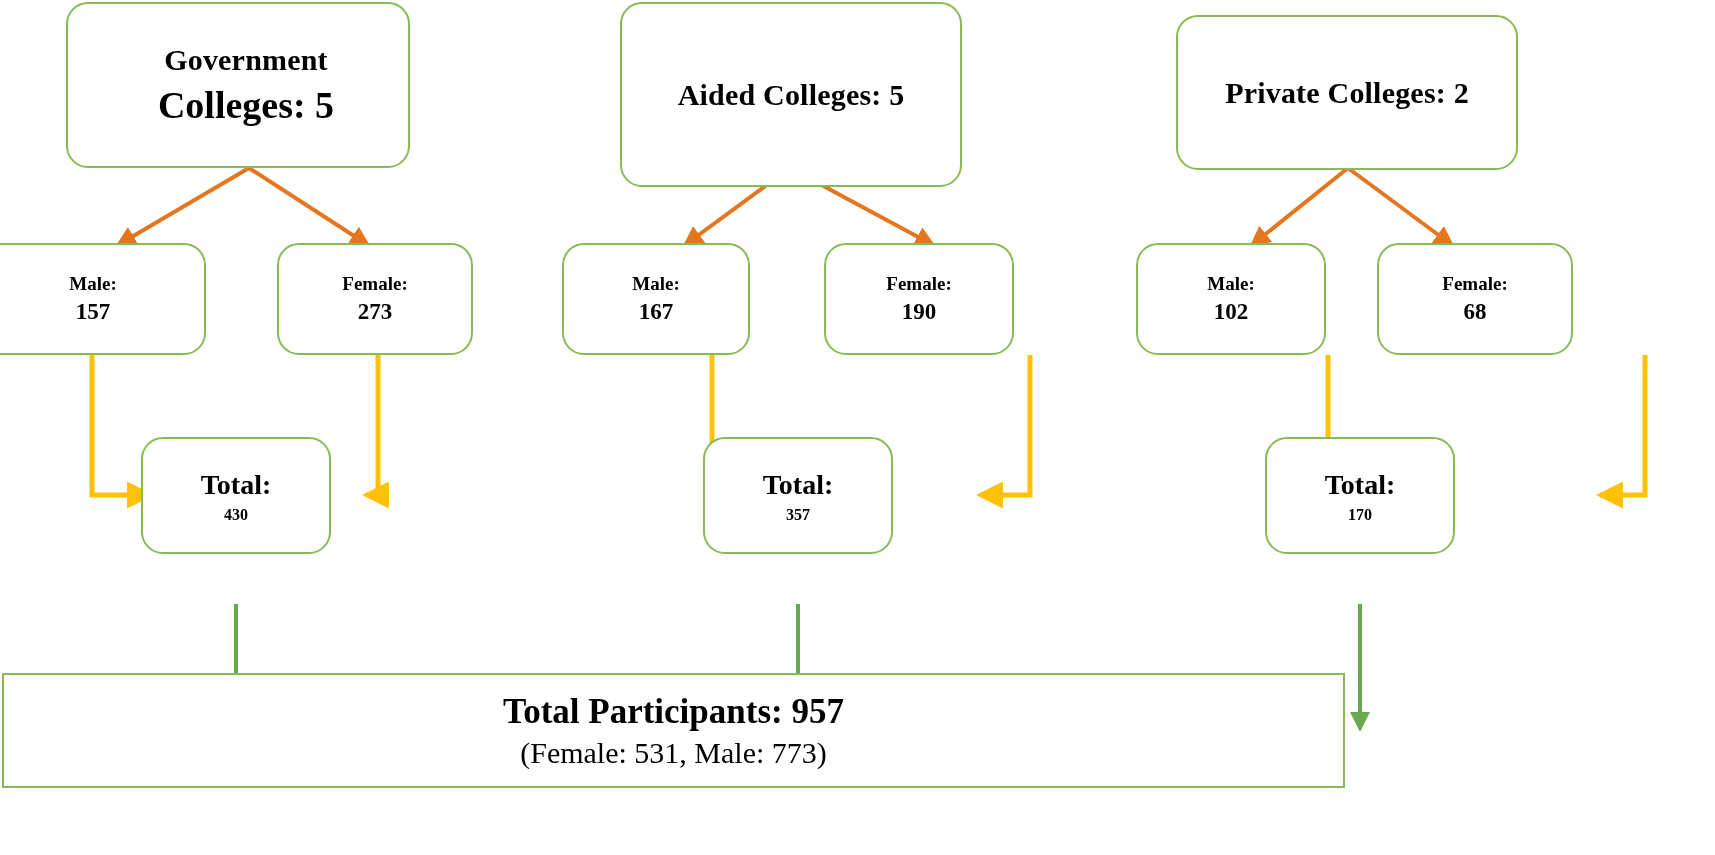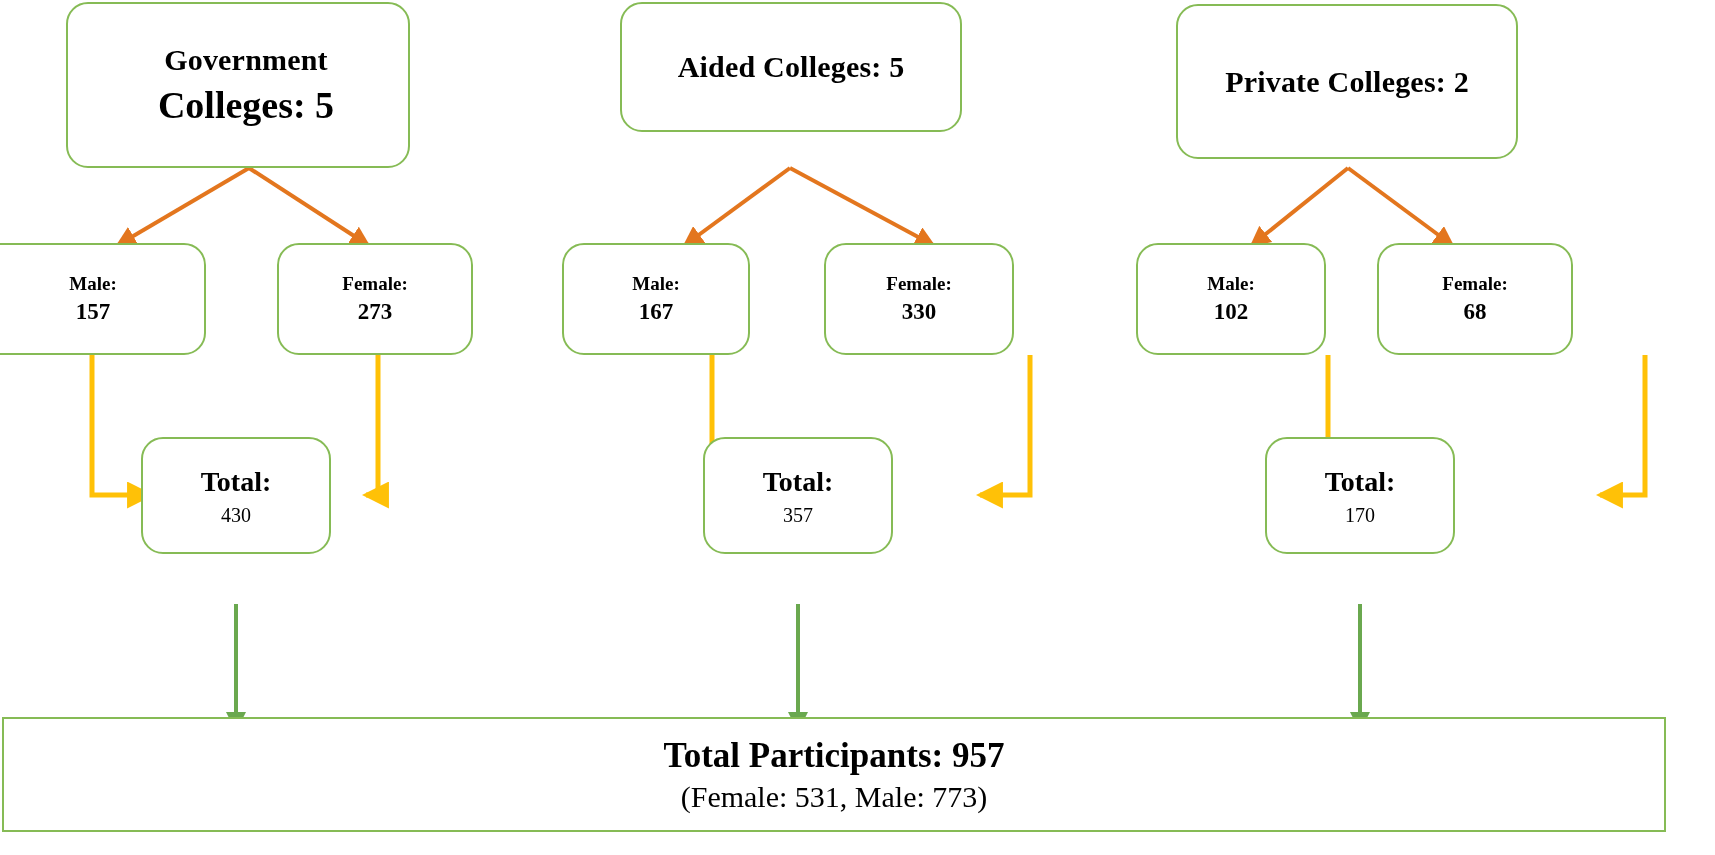--- a/index.html
+++ b/index.html
@@ -51,22 +51,22 @@
     font-weight: bold;
     font-size: 23px;
     line-height: 1.35;
   }
   .total-label {
     font-weight: bold;
     font-size: 28px;
     line-height: 1.4;
   }
   .total-value {
-    font-weight: normal;
-    font-size: 20px;
+    font-weight: bold;
+    font-size: 16px;
     line-height: 1.4;
   }
   .summary-bar {
     position: absolute;
     box-sizing: border-box;
     border: 2px solid #86bb55;
     background: #ffffff;
     display: flex;
     flex-direction: column;
     align-items: center;
@@ -150,56 +150,56 @@
   <div class="node" style="left:277px; top:243px; width:196px; height:112px;">
     <div class="leaf-label">Female:</div>
     <div class="leaf-value">273</div>
   </div>
 
   <div class="node" style="left:141px; top:437px; width:190px; height:117px;">
     <div class="total-label">Total:</div>
     <div class="total-value">430</div>
   </div>
 
-  <div class="node" style="left:620px; top:2px; width:342px; height:130px;">
+  <div class="node" style="left:620px; top:2px; width:342px; height:185px;">
     <div class="node-title">Aided Colleges: 5</div>
   </div>
 
   <div class="node" style="left:562px; top:243px; width:188px; height:112px;">
     <div class="leaf-label">Male:</div>
     <div class="leaf-value">167</div>
   </div>
 
   <div class="node" style="left:824px; top:243px; width:190px; height:112px;">
     <div class="leaf-label">Female:</div>
-    <div class="leaf-value">330</div>
+    <div class="leaf-value">190</div>
   </div>
 
   <div class="node" style="left:703px; top:437px; width:190px; height:117px;">
     <div class="total-label">Total:</div>
     <div class="total-value">357</div>
   </div>
 
-  <div class="node" style="left:1176px; top:4px; width:342px; height:155px;align-items:center;">
+  <div class="node" style="left:1176px; top:15px; width:342px; height:155px;align-items:center;">
     <div class="node-title">Private Colleges: 2</div>
   </div>
 
   <div class="node" style="left:1136px; top:243px; width:190px; height:112px;">
     <div class="leaf-label">Male:</div>
     <div class="leaf-value">102</div>
   </div>
 
   <div class="node" style="left:1377px; top:243px; width:196px; height:112px;">
     <div class="leaf-label">Female:</div>
     <div class="leaf-value">68</div>
   </div>
 
   <div class="node" style="left:1265px; top:437px; width:190px; height:117px;">
     <div class="total-label">Total:</div>
     <div class="total-value">170</div>
   </div>
 
-  <div class="summary-bar" style="left:2px; top:673px; width:1664px; height:115px;margin-top:44px;">
+  <div class="summary-bar" style="left:2px; top:673px; width:1343px; height:115px;">
     <div class="summary-main">Total Participants: 957</div>
     <div class="summary-sub">(Female: 531, Male: 773)</div>
   </div>
 
 </div>
 
 </body></html>

